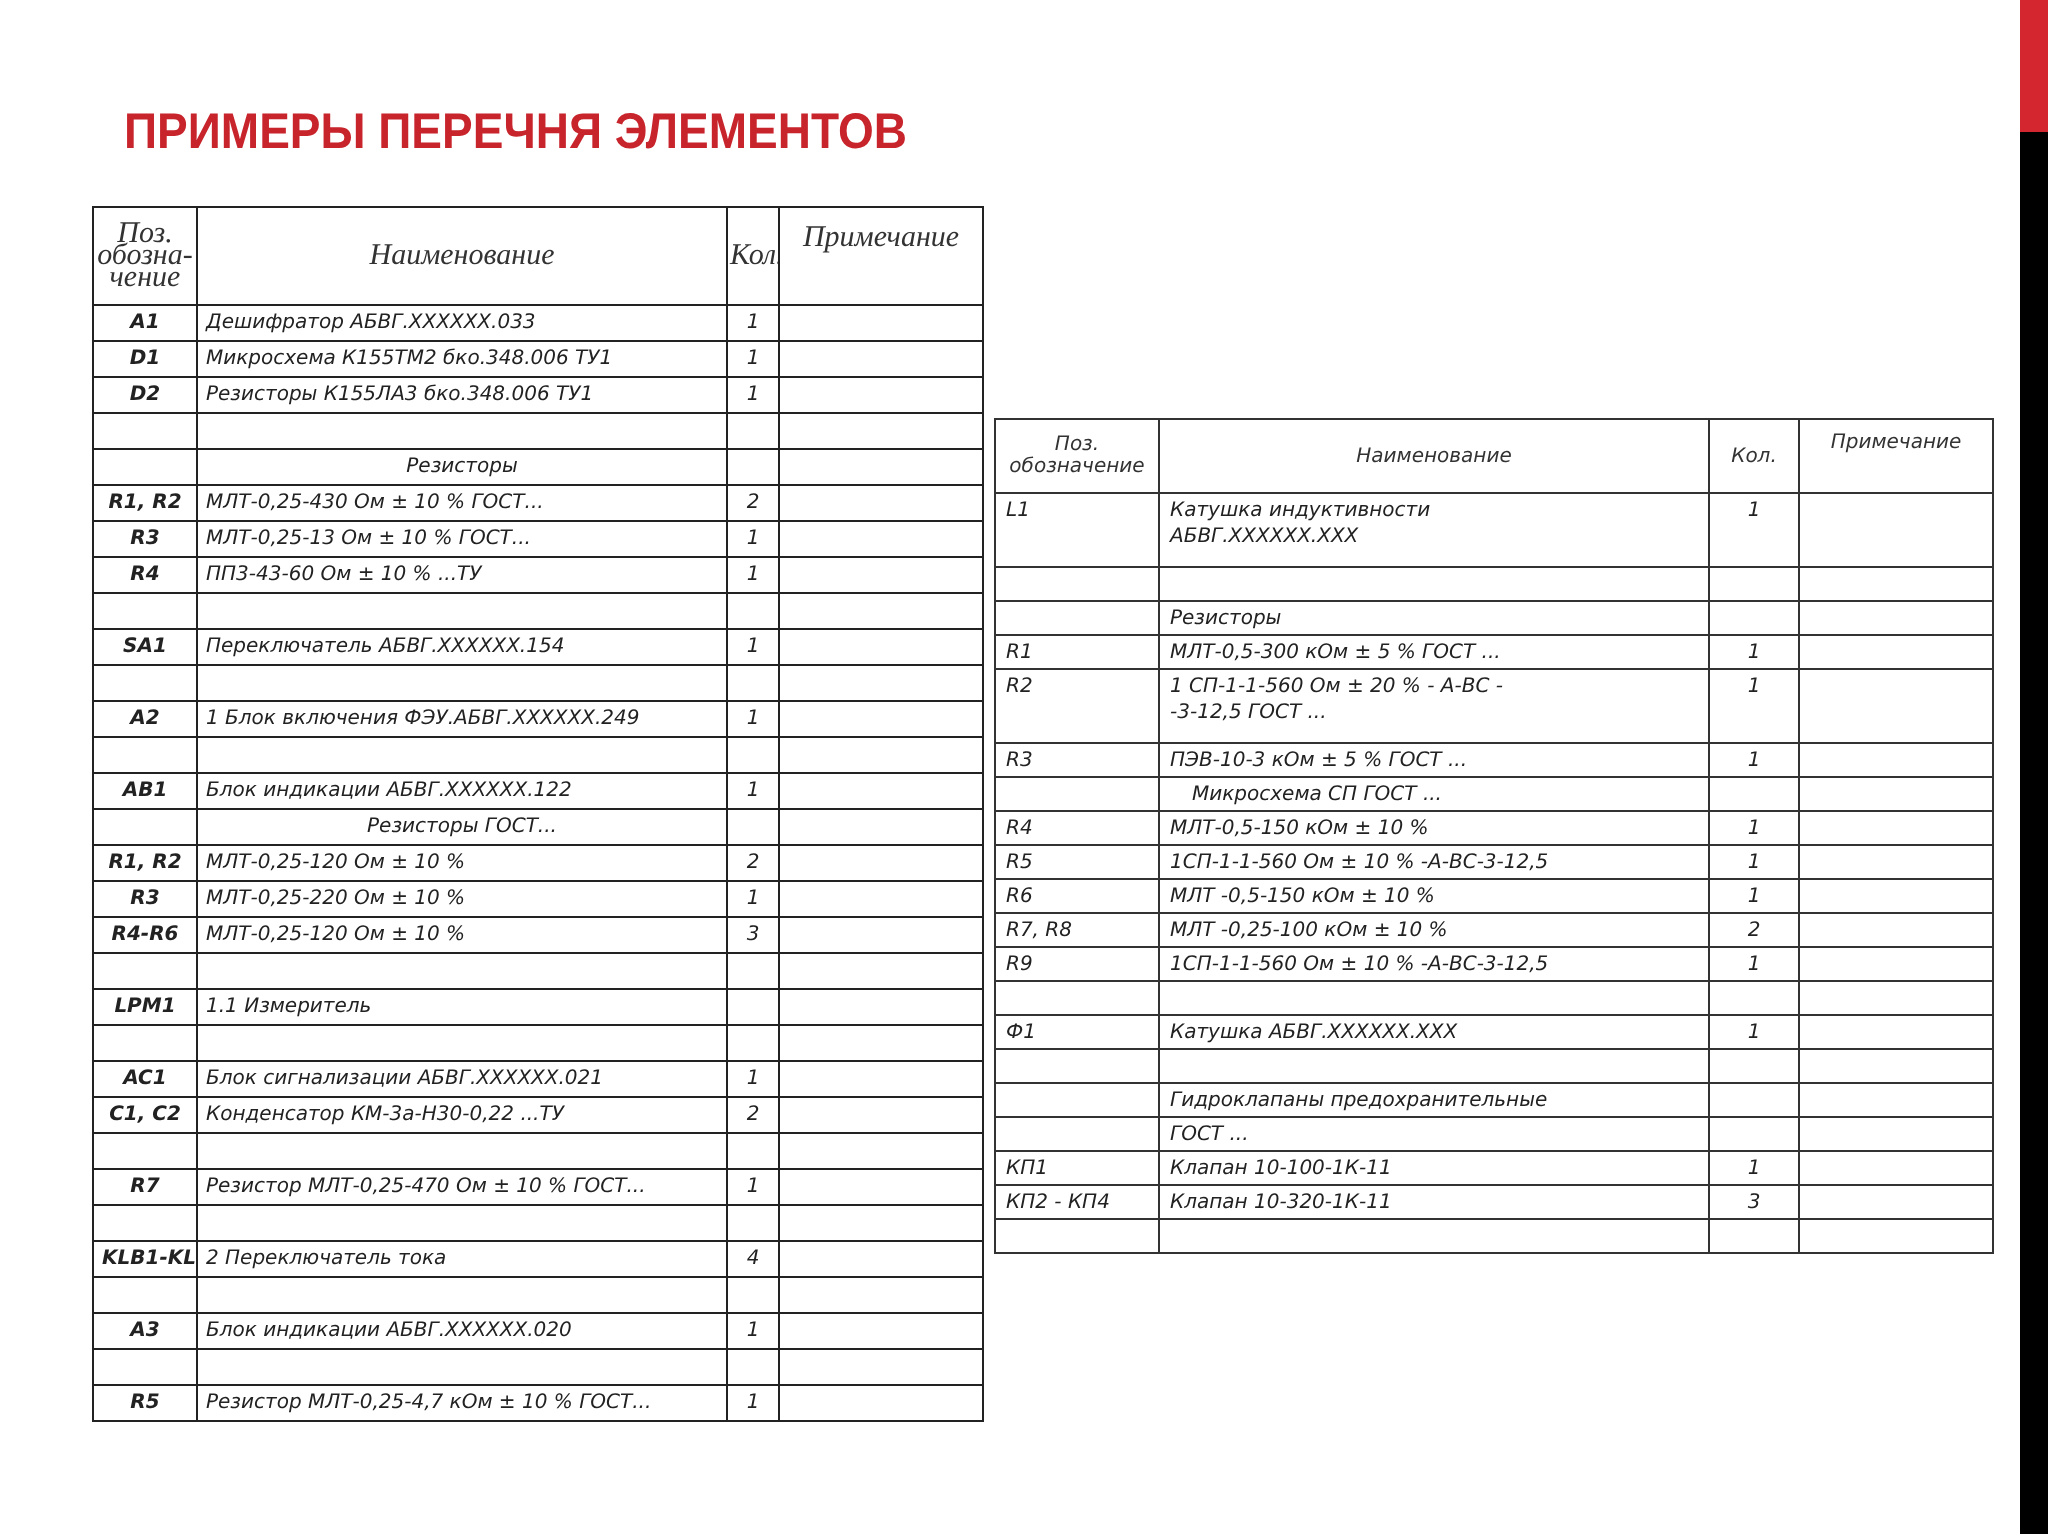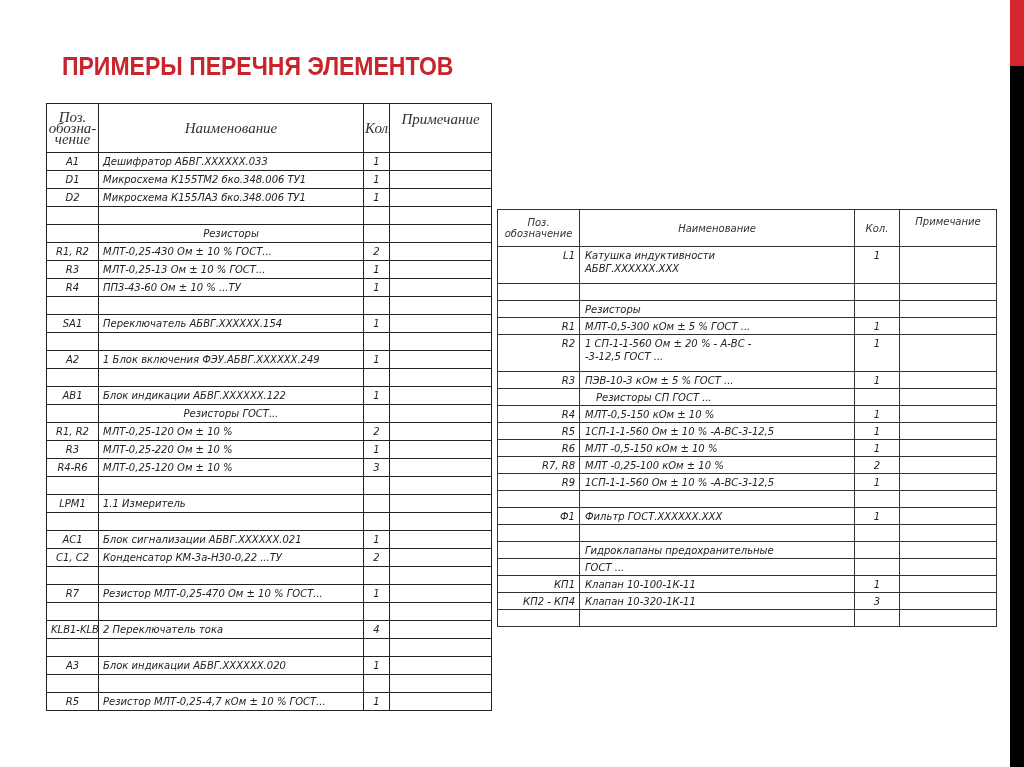--- a/index.html
+++ b/index.html
@@ -22,29 +22,29 @@
     color: #222; background: #fff;
   }
   table.spec td, table.spec th {
     padding: 0 4px; white-space: nowrap; overflow: hidden;
     font-weight: normal; vertical-align: middle;
   }
   
   #tbl-left { left: 46px; top: 103px; width: 445px; font-size: 10px; }
   #tbl-left td, #tbl-left th { border: 1px solid #222; border-top: 1.5px solid #222; border-bottom: 1.5px solid #222; height: 17px; }
   #tbl-left th { height: 38px; line-height: 11px; font-size: 15px; color: #333; font-family: Liberation Serif, serif; }
-  #tbl-left td.pos { text-align: center; }
+  #tbl-left td.pos { text-align: center; font-weight: bold; }
   #tbl-left td.qty { text-align: center; }
   #tbl-left td.center { text-align: center; }
   .ul { text-underline-offset: 3px; }
   
   #tbl-right { left: 497px; top: 209px; width: 499px; font-size: 10px; }
   #tbl-right td, #tbl-right th { border: 1px solid #333; height: 16px; line-height: 13px; }
   #tbl-right th { height: 30px; line-height: 11px; text-align: center; color: #333; }
-  #tbl-right td.pos { text-align: right; padding-left: 5px; }
+  #tbl-right td.pos { text-align: left; padding-left: 5px; }
   #tbl-right td.qty { text-align: center; }
   #tbl-right td.name { padding-left: 5px; }
   #tbl-right td.indent { padding-left: 16px; }
   #tbl-right tr.double td { height: 34px; vertical-align: top; padding-top: 2px; }
 </style>
 </head>
 <body>
 
 <div class="accent-red"></div>
 <div class="accent-black"></div>
@@ -76,21 +76,21 @@
         <td class="note"></td>
       </tr>
       <tr>
         <td class="pos">D1</td>
         <td class="name"><span>Микросхема К155ТМ2 бко.348.006 ТУ1</span></td>
         <td class="qty">1</td>
         <td class="note"></td>
       </tr>
       <tr>
         <td class="pos">D2</td>
-        <td class="name"><span>Микросхема К155ЛА3 бко.348.006 ТУ1</span></td>
+        <td class="name"><span>Резисторы К155ЛА3 бко.348.006 ТУ1</span></td>
         <td class="qty">1</td>
         <td class="note"></td>
       </tr>
       <tr>
         <td class="pos"></td>
         <td class="name"><span></span></td>
         <td class="qty"></td>
         <td class="note"></td>
       </tr>
       <tr>
@@ -307,21 +307,21 @@
         <td class="note"></td>
       </tr>
       <tr>
         <td class="pos">R3</td>
         <td class="name"><span>ПЭВ-10-3 кОм ± 5 % ГОСТ ...</span></td>
         <td class="qty">1</td>
         <td class="note"></td>
       </tr>
       <tr>
         <td class="pos"></td>
-        <td class="name indent"><span>Резисторы СП ГОСТ ...</span></td>
+        <td class="name indent"><span>Микросхема СП ГОСТ ...</span></td>
         <td class="qty"></td>
         <td class="note"></td>
       </tr>
       <tr>
         <td class="pos">R4</td>
         <td class="name"><span>МЛТ-0,5-150 кОм ± 10 %</span></td>
         <td class="qty">1</td>
         <td class="note"></td>
       </tr>
       <tr>
@@ -349,21 +349,21 @@
         <td class="note"></td>
       </tr>
       <tr>
         <td class="pos"></td>
         <td class="name"><span></span></td>
         <td class="qty"></td>
         <td class="note"></td>
       </tr>
       <tr>
         <td class="pos">Ф1</td>
-        <td class="name"><span>Фильтр ГОСТ.XXXXXX.XXX</span></td>
+        <td class="name"><span>Катушка АБВГ.XXXXXX.XXX</span></td>
         <td class="qty">1</td>
         <td class="note"></td>
       </tr>
       <tr>
         <td class="pos"></td>
         <td class="name"><span></span></td>
         <td class="qty"></td>
         <td class="note"></td>
       </tr>
       <tr>

